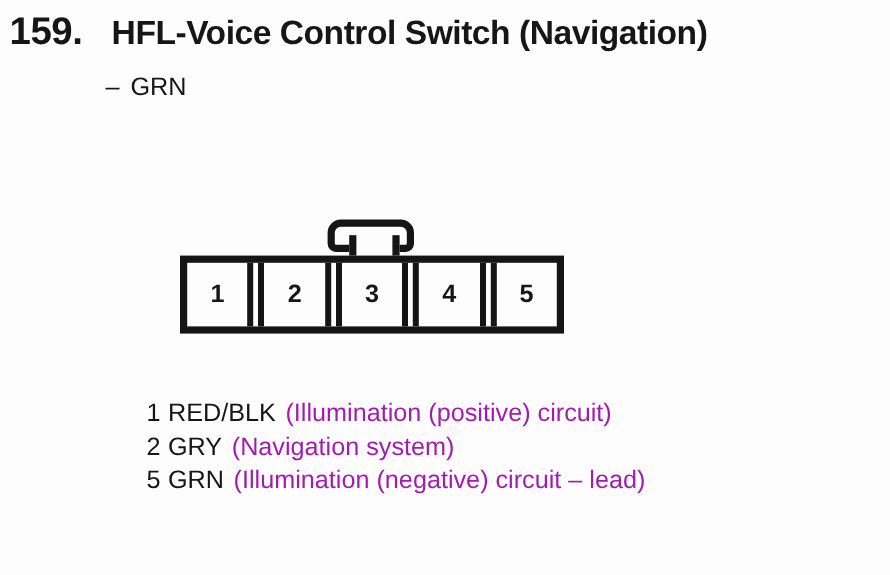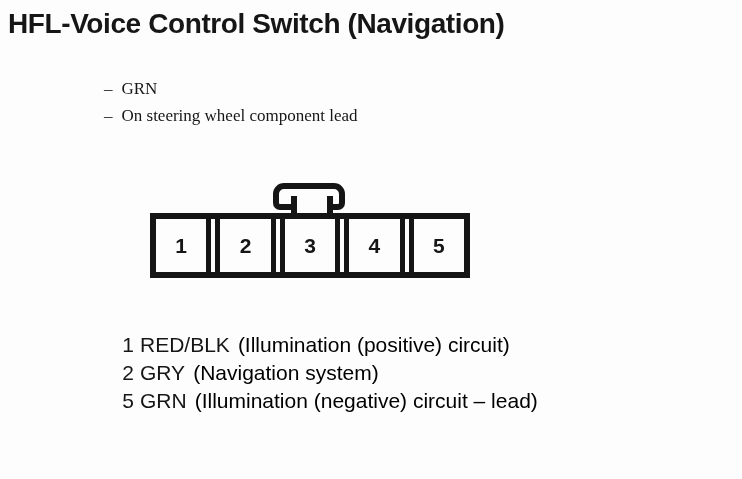--- a/index.html
+++ b/index.html
@@ -19,22 +19,22 @@
     display: flex; align-items: baseline;
     font-weight: bold; font-size: 32px; letter-spacing: -0.4px;
     white-space: nowrap;
   }
   .t-num { display: inline-block; min-width: 85px; }
   .t-text { font-size: 28px; font-weight: bold; margin: 0; display: inline; letter-spacing: -0.4px; }
 
   
   .notes {
     position: absolute; left: 88px; top: 59px;
-    list-style: none; margin: 16px; padding: 0;
-    font-size: 17px; line-height: 27px; font-family: Liberation Serif, serif;
+    list-style: none; margin: 0; padding: 0;
+    font-size: 21px; line-height: 27px;
   }
   .notes li { white-space: nowrap; }
   .dash { margin-right: 9px; }
 
   
   .latch-cap {
     position: absolute; left: 273px; top: 183px;
     width: 72px; height: 27px;
     border: 6px solid #151515;
     border-radius: 11px 11px 7px 7px;
@@ -70,34 +70,34 @@
   .pin:last-child  { border-right: none; }
 
   
   .pinout {
     position: absolute; left: 120px; top: 331px;
     font-size: 21px; line-height: 28px;
   }
   .prow { white-space: nowrap; }
   .pnum  { display: inline-block; width: 16px; text-align: center; }
   .pwire { margin-left: 4px; }
-  .pcirc { margin-left: 8px; color: #000000; }
+  .pcirc { margin-left: 8px; color: #a21caf; }
 </style>
 </head>
 <body>
 
 <div class="page">
 
   <header class="title-row">
+    <span class="t-num">159.</span>
     <h1 class="t-text">HFL-Voice Control Switch (Navigation)</h1>
   </header>
 
   <ul class="notes">
     <li><span class="dash">–</span><span>GRN</span></li>
-    <li><span class="dash">–</span><span>On steering wheel component lead</span></li>
   </ul>
 
   <div class="latch-cap"></div>
   <div class="latch-stem"></div>
 
   <div class="connector">
     <div class="pin">1</div>
     <div class="pin">2</div>
     <div class="pin">3</div>
     <div class="pin">4</div>

